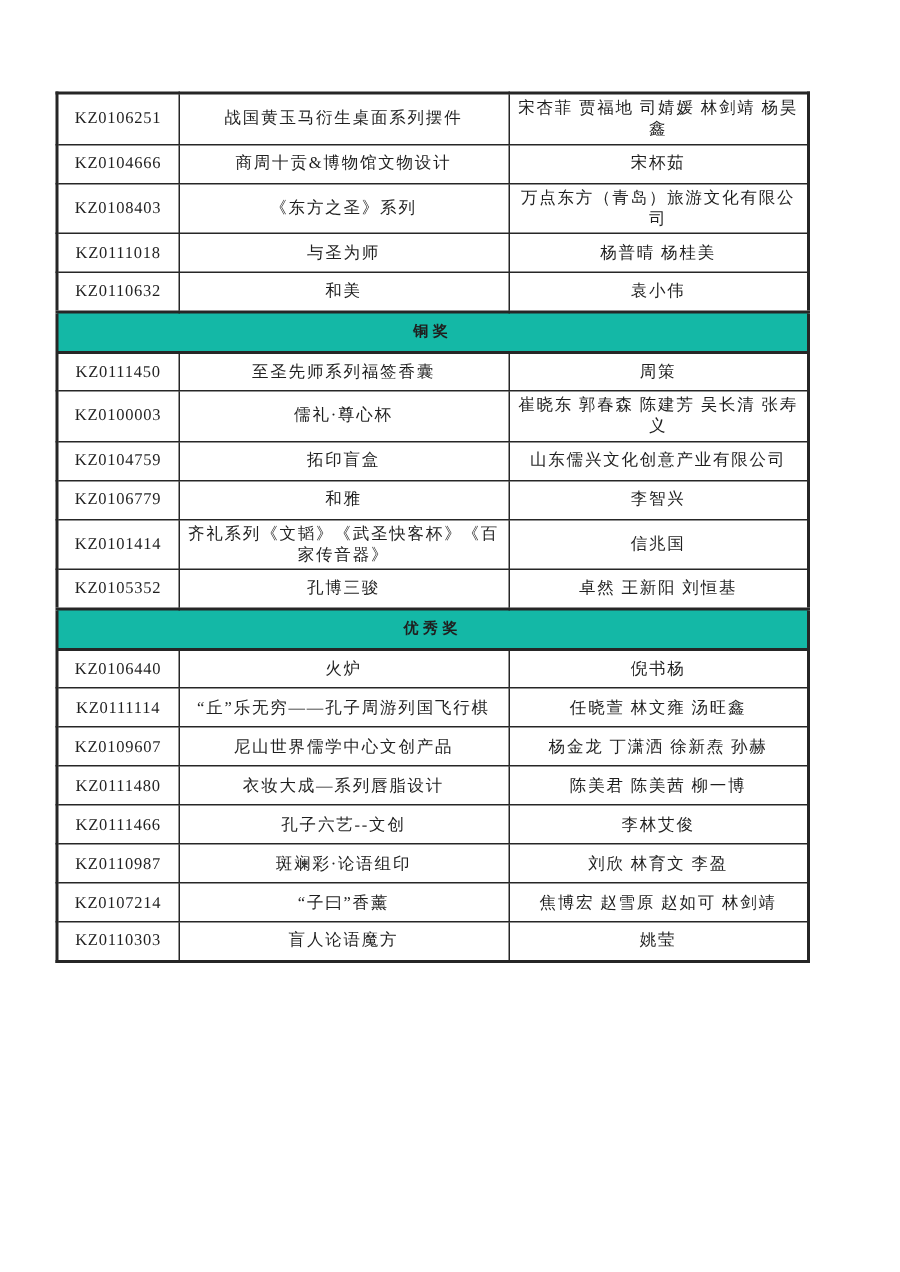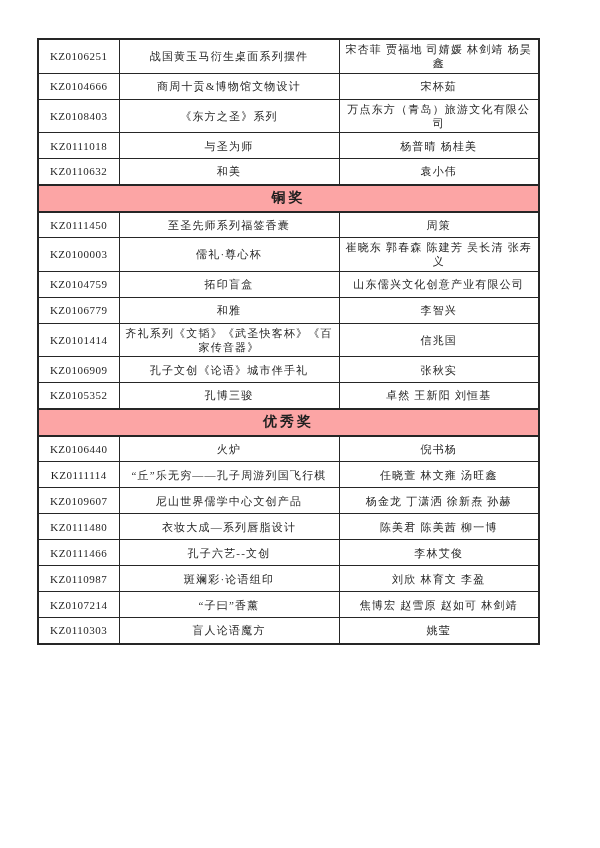--- a/index.html
+++ b/index.html
@@ -10,21 +10,21 @@
   .page {
     position: relative;
     width: 600px;
     height: 848px;
     background: #ffffff;
     overflow: hidden;
   }
   table.awards {
     position: absolute;
     left: 37px;
-    top: 38px;
+    top: 61px;
     width: 501px;
     border-collapse: collapse;
     table-layout: fixed;
   }
   table.awards, table.awards td {
     border: 1px solid #262626;
   }
   table.awards {
     border-width: 2px;
   }
@@ -39,23 +39,23 @@
     word-break: break-word;
   }
   td.cell-code {
     letter-spacing: 0.5px;
     font-size: 11px;
   }
   td.cell-work, td.cell-author {
     letter-spacing: 1.2px;
   }
   tr.section-row td {
-    background: #fca5a5;
+    background: #14b8a6;
     font-weight: bold;
-    font-size: 14px;
+    font-size: 10px;
     letter-spacing: 3px;
     height: 27px;
     border-top-width: 2px;
     border-bottom-width: 2px;
   }
 </style>
 </head>
 <body>
 
 <div class="page">
@@ -113,25 +113,20 @@
           <td class="cell-code">KZ0106779</td>
           <td class="cell-work">和雅</td>
           <td class="cell-author">李智兴</td>
         </tr>
         <tr>
           <td class="cell-code">KZ0101414</td>
           <td class="cell-work">齐礼系列《文韬》《武圣快客杯》《百家传音器》</td>
           <td class="cell-author">信兆国</td>
         </tr>
         <tr>
-          <td class="cell-code">KZ0106909</td>
-          <td class="cell-work">孔子文创《论语》城市伴手礼</td>
-          <td class="cell-author">张秋实</td>
-        </tr>
-        <tr>
           <td class="cell-code">KZ0105352</td>
           <td class="cell-work">孔博三骏</td>
           <td class="cell-author">卓然 王新阳 刘恒基</td>
         </tr>
         <tr class="section-row">
           <td colspan="3">优秀奖</td>
         </tr>
         <tr>
           <td class="cell-code">KZ0106440</td>
           <td class="cell-work">火炉</td>

